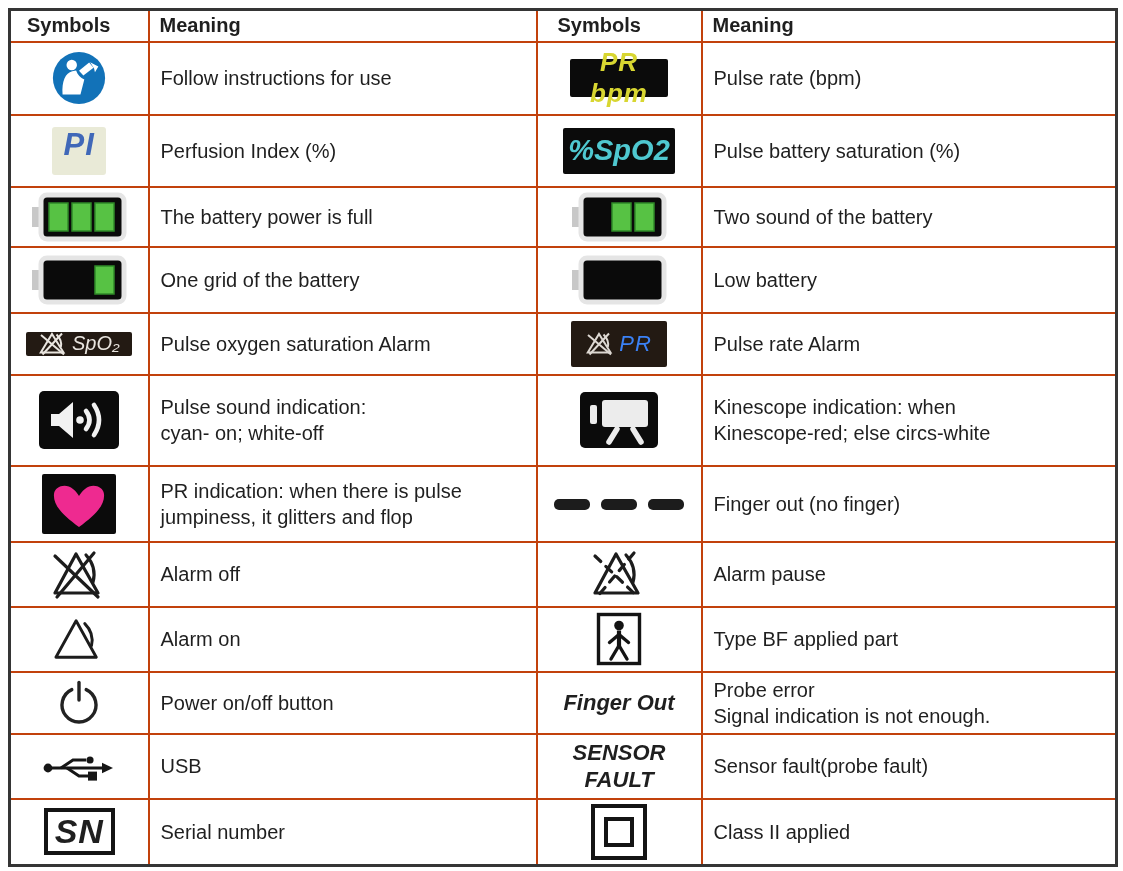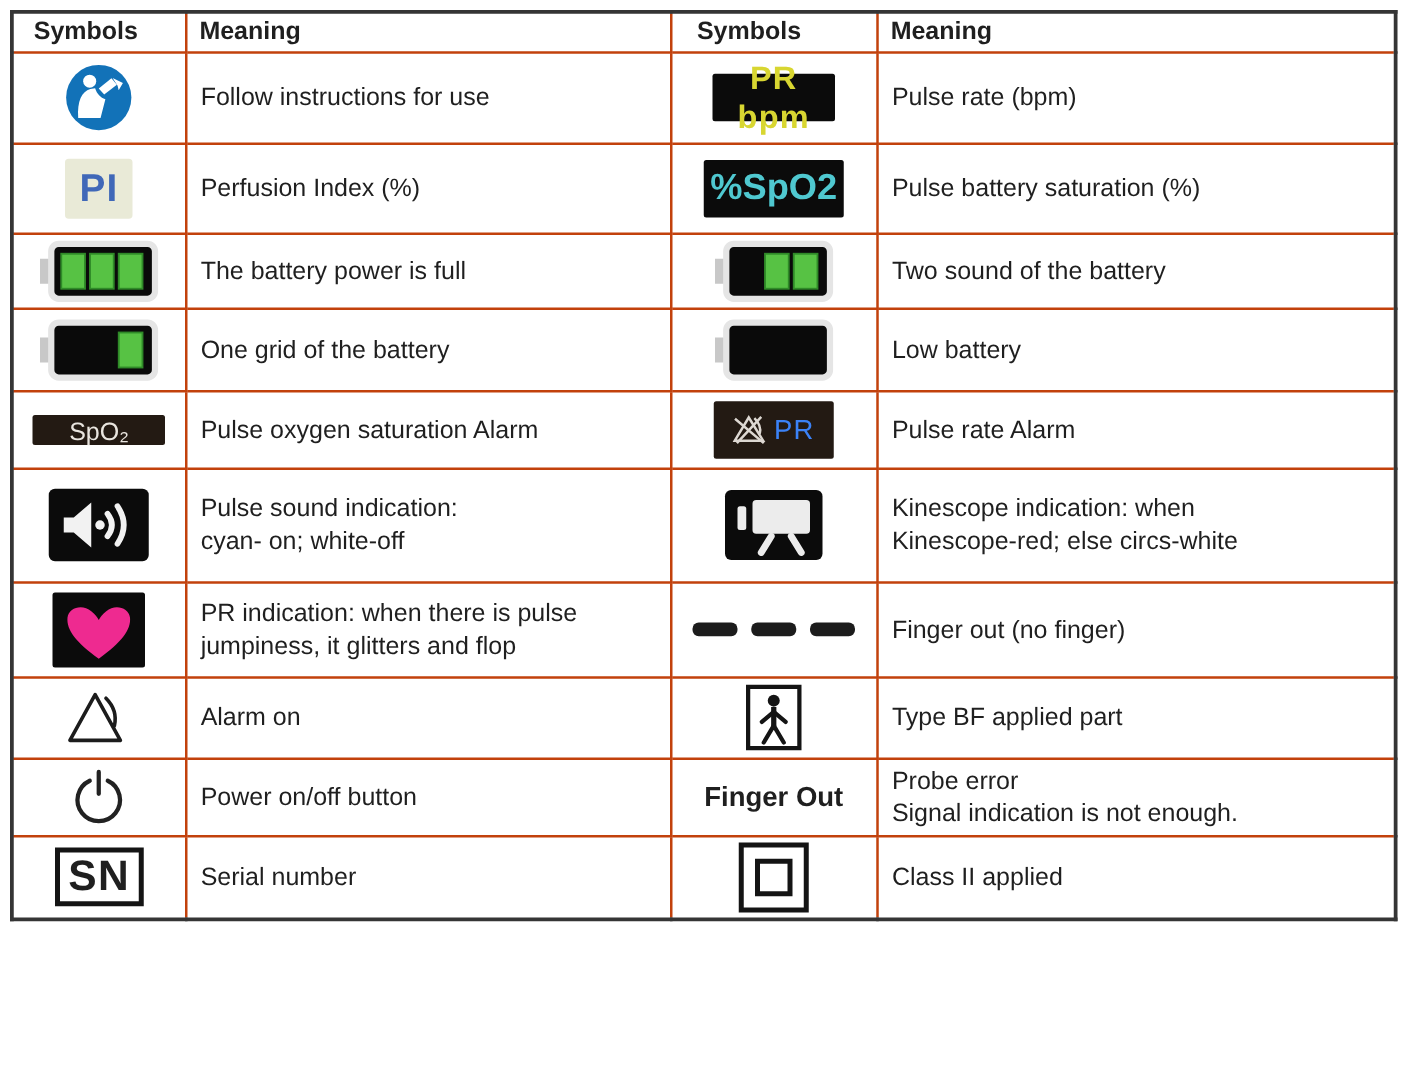--- a/index.html
+++ b/index.html
@@ -4,29 +4,29 @@
 <style>
   html,body {margin:0; padding:0; background:#ffffff;}
   body {width:1123px; height:871px; font-family:"Liberation Sans", sans-serif; color:#1f1f1f; overflow:hidden;}
   .wrap {padding:8px 8px 0 8px;}
   table {border-collapse:collapse; table-layout:fixed; width:1107px; border:3px solid #353535; background:#fff;}
   th, td {border:2px solid #c2410c; overflow:hidden;}
   th {font-size:20px; font-weight:bold; text-align:left; padding:3px 10px;}
   th.sym1 {padding-left:16px;}
   th.sym2 {padding-left:20px;}
   td.meaning {font-size:20px; line-height:1.3; padding:4px 6px 4px 11px; white-space:pre-line; vertical-align:middle;}
-  td.symbol {text-align:center; vertical-align:middle; padding:4px 14px;}
+  td.symbol {text-align:center; vertical-align:middle; padding:4px 14px;font-style:italic;}
 
   
   .disp {display:inline-flex; align-items:center; justify-content:center; background:#0b0b0b; border-radius:2px; vertical-align:middle;}
   .prbpm {width:98px; height:38px; color:#d8d631; font-weight:bold; font-size:26px; letter-spacing:1px;}
   .spo2d {width:112px; height:46px; color:#4fc8d0; font-weight:bold; font-size:29px;justify-content:center;}
-  .pibox {display:inline-flex; align-items:center; justify-content:center; width:54px; height:48px; background:#e9ead7; color:#4068b8; font-weight:bold; font-size:31px; border-radius:3px; letter-spacing:1px;}
+  .pibox {display:inline-flex; justify-content:center; width:54px; height:48px; background:#e9ead7; color:#4068b8; font-weight:bold; font-size:31px; border-radius:3px; letter-spacing:1px;}
   .alarmbox {background:#231a13; color:#e9e5df; border-radius:2px; gap:5px; font-size:20px;}
-  .spo2a {width:106px; height:24px;flex-direction:column;}
+  .spo2a {width:106px; height:24px;}
   .pra {width:96px; height:46px; font-size:22px; letter-spacing:1px; color:#3b82f6;}
   .blackbox {display:inline-flex; align-items:center; justify-content:center; background:#0b0b0b; border-radius:5px; vertical-align:middle;}
 
   
   .dashes {display:inline-flex; gap:11px; align-items:center; vertical-align:middle;}
   .dash {width:36px; height:11px; background:#1c1c1c; border-radius:5px;}
 
   
   .snbox {display:inline-block; border:4px solid #141414; padding:0px 7px; font-weight:bold; font-size:34px; letter-spacing:1px; line-height:1.15; vertical-align:middle;}
 
@@ -198,20 +198,38 @@
       <td class="symbol">
         <span class="dashes">
           <span class="dash"></span>
           <span class="dash"></span>
           <span class="dash"></span>
         </span>
       </td>
       <td class="meaning">Finger out (no finger)</td>
     </tr>
 
+    <tr style="height:65px">
+      <td class="symbol">
+        <svg width="58" height="52" viewBox="0 0 58 52">
+          <path d="M26,6 L48,45 L5,45 Z" fill="none" stroke="#1c1c1c" stroke-width="3.2" stroke-linejoin="round"></path>
+          <path d="M36,7 Q47,19 43,34" fill="none" stroke="#1c1c1c" stroke-width="3.2" stroke-linecap="round"></path>
+          <path d="M5,8 L48,49 M44,5 L7,49" stroke="#1c1c1c" stroke-width="3.2" stroke-linecap="round"></path>
+        </svg>
+      </td>
+      <td class="meaning">Alarm off</td>
+      <td class="symbol">
+        <svg width="58" height="52" viewBox="0 0 58 52">
+          <path d="M26,6 L48,45 L5,45 Z" fill="none" stroke="#1c1c1c" stroke-width="3.2" stroke-linejoin="round"></path>
+          <path d="M36,7 Q47,19 43,34" fill="none" stroke="#1c1c1c" stroke-width="3.2" stroke-linecap="round"></path>
+          <path d="M5,8 L48,49 M44,5 L7,49" stroke="#1c1c1c" stroke-width="3.2" stroke-linecap="round" stroke-dasharray="8 7"></path>
+        </svg>
+      </td>
+      <td class="meaning">Alarm pause</td>
+    </tr>
 
     <tr style="height:65px">
       <td class="symbol">
         <svg width="56" height="50" viewBox="0 0 58 52">
           <path d="M26,7 L47,45 L5,45 Z" fill="none" stroke="#1c1c1c" stroke-width="3" stroke-linejoin="round"></path>
           <path d="M35,10 Q45,20 42,33" fill="none" stroke="#1c1c1c" stroke-width="3" stroke-linecap="round"></path>
         </svg>
       </td>
       <td class="meaning">Alarm on</td>
       <td class="symbol">
@@ -234,20 +252,39 @@
         </svg>
       </td>
       <td class="meaning">Power on/off button</td>
       <td class="symbol">
         <span class="symtext">Finger Out</span>
       </td>
       <td class="meaning">Probe error
 Signal indication is not enough.</td>
     </tr>
 
+    <tr style="height:61px">
+      <td class="symbol">
+        <svg width="76" height="42" viewBox="0 0 76 42">
+          <path d="M7,23 H62" stroke="#161616" stroke-width="3"></path>
+          <circle cx="7" cy="23" r="4.4" fill="#161616"></circle>
+          <path d="M61,17.8 L72,23 L61,28.2 Z" fill="#161616"></path>
+          <path d="M20,23 L32,15 H45" fill="none" stroke="#161616" stroke-width="3"></path>
+          <circle cx="49" cy="15" r="3.6" fill="#161616"></circle>
+          <path d="M26,23 L38,31 H47" fill="none" stroke="#161616" stroke-width="3"></path>
+          <rect x="47" y="26.6" width="9" height="9" fill="#161616"></rect>
+        </svg>
+      </td>
+      <td class="meaning">USB</td>
+      <td class="symbol">
+        <span class="sensortext">SENSOR
+FAULT</span>
+      </td>
+      <td class="meaning">Sensor fault(probe fault)</td>
+    </tr>
 
     <tr style="height:66px">
       <td class="symbol">
         <span class="snbox">SN</span>
       </td>
       <td class="meaning">Serial number</td>
       <td class="symbol">
         <span class="c2outer">
               <span class="c2inner"></span>
             </span>

